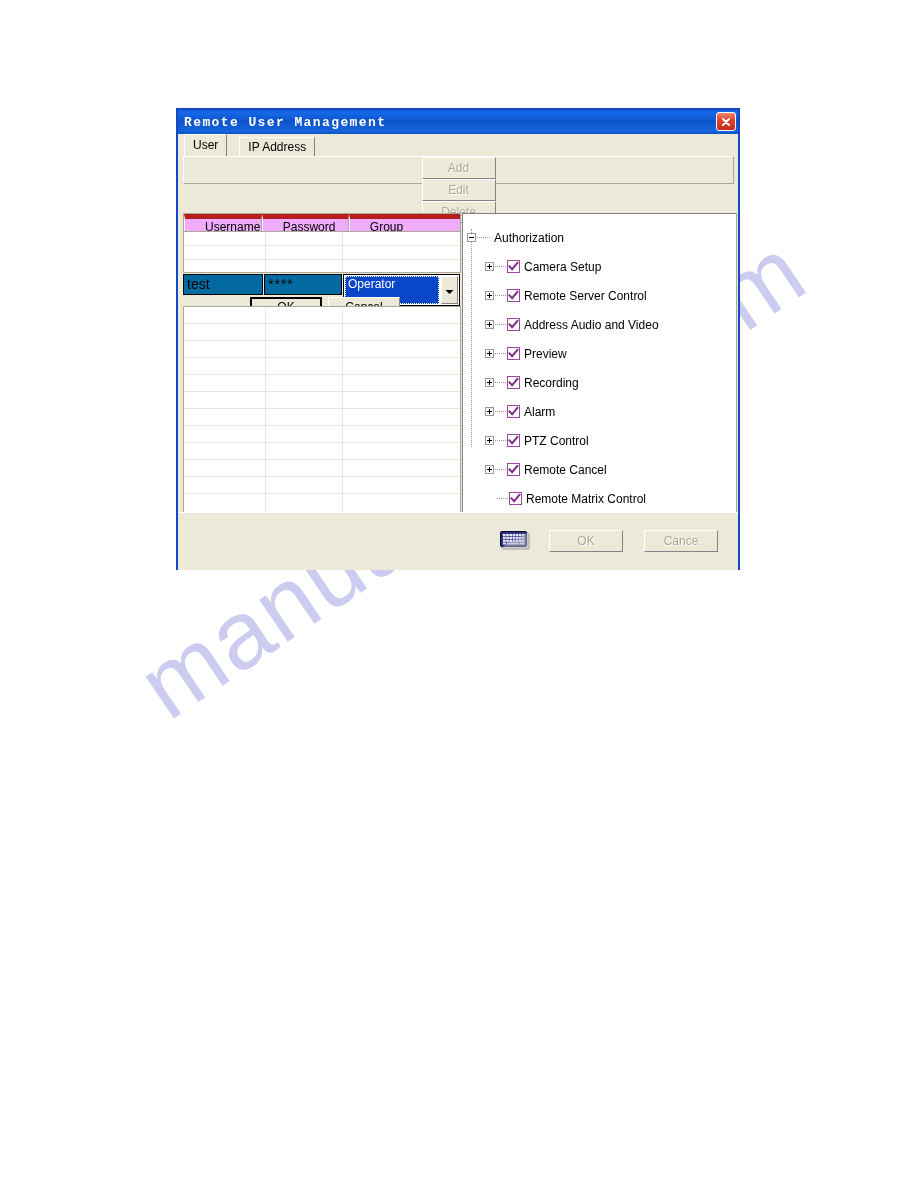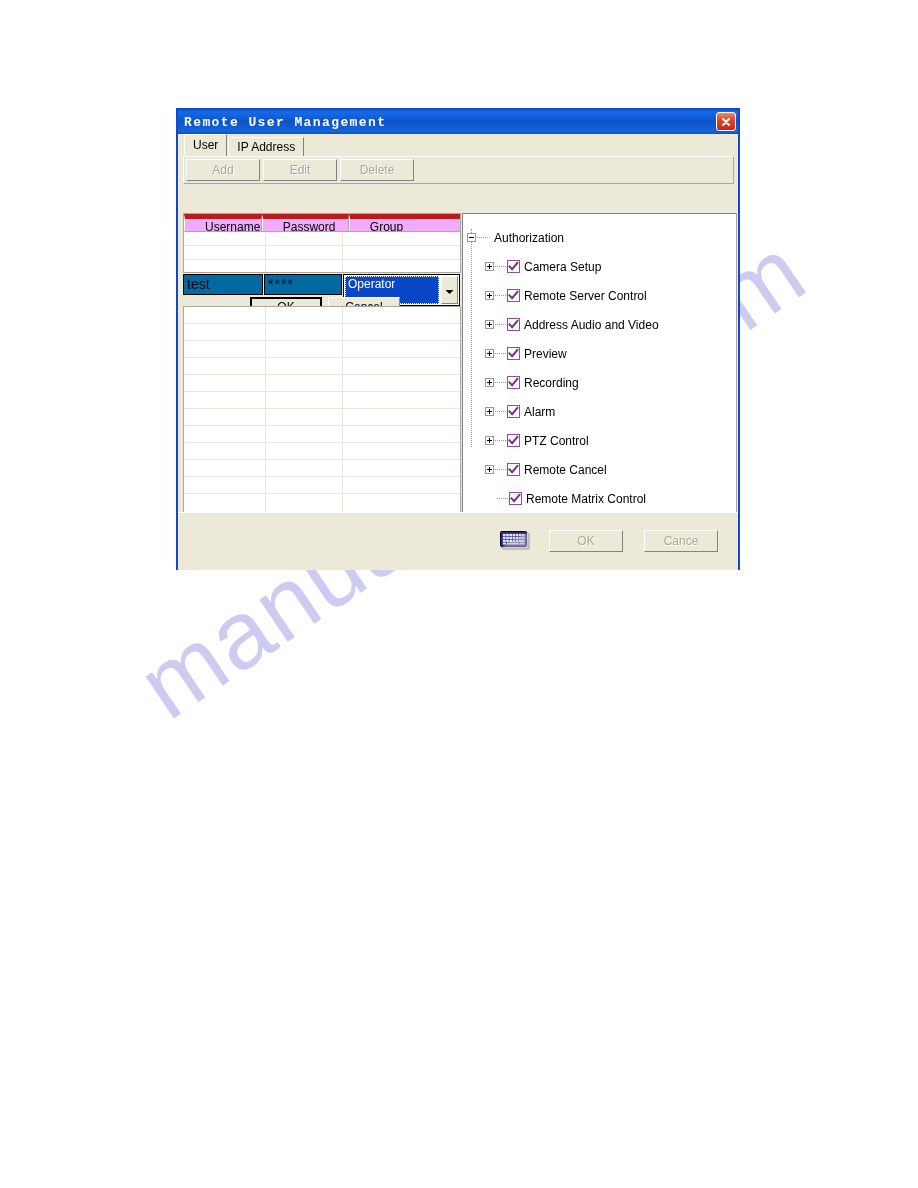--- a/index.html
+++ b/index.html
@@ -106,21 +106,21 @@
     height: 19px;
     line-height: 19px;
     padding: 0 8px;
     font-size: 12px;
     color: #000000;
     background: #ece9d8;
     border: 1px solid #ffffff;
     border-right-color: #808080;
     border-bottom: none;
     box-sizing: border-box;
-    margin-right: 1px;
+    margin-right: 12px;
     position: relative;
   }
   .tab.active {
     height: 22px;
     line-height: 21px;
     margin-top: 0;
     z-index: 3;
     border-top-color: #ffffff;
     border-left-color: #ffffff;
     background: #ece9d8;
@@ -135,20 +135,21 @@
     height: 28px;
     border-top: 1px solid #ffffff;
     border-left: 1px solid #ffffff;
     border-right: 1px solid #aca899;
     border-bottom: 1px solid #aca899;
     box-sizing: border-box;
     display: flex;
     align-items: center;
     padding-left: 1px;
     background: #ece9d8;
+    flex-direction: column;
   }
   .tb-btn {
     width: 74px;
     height: 22px;
     margin: 0 2px 0 1px;
     background: #ece9d8;
     border: 1px solid;
     border-color: #ffffff #848284 #848284 #ffffff;
     box-sizing: border-box;
     font-size: 12px;

